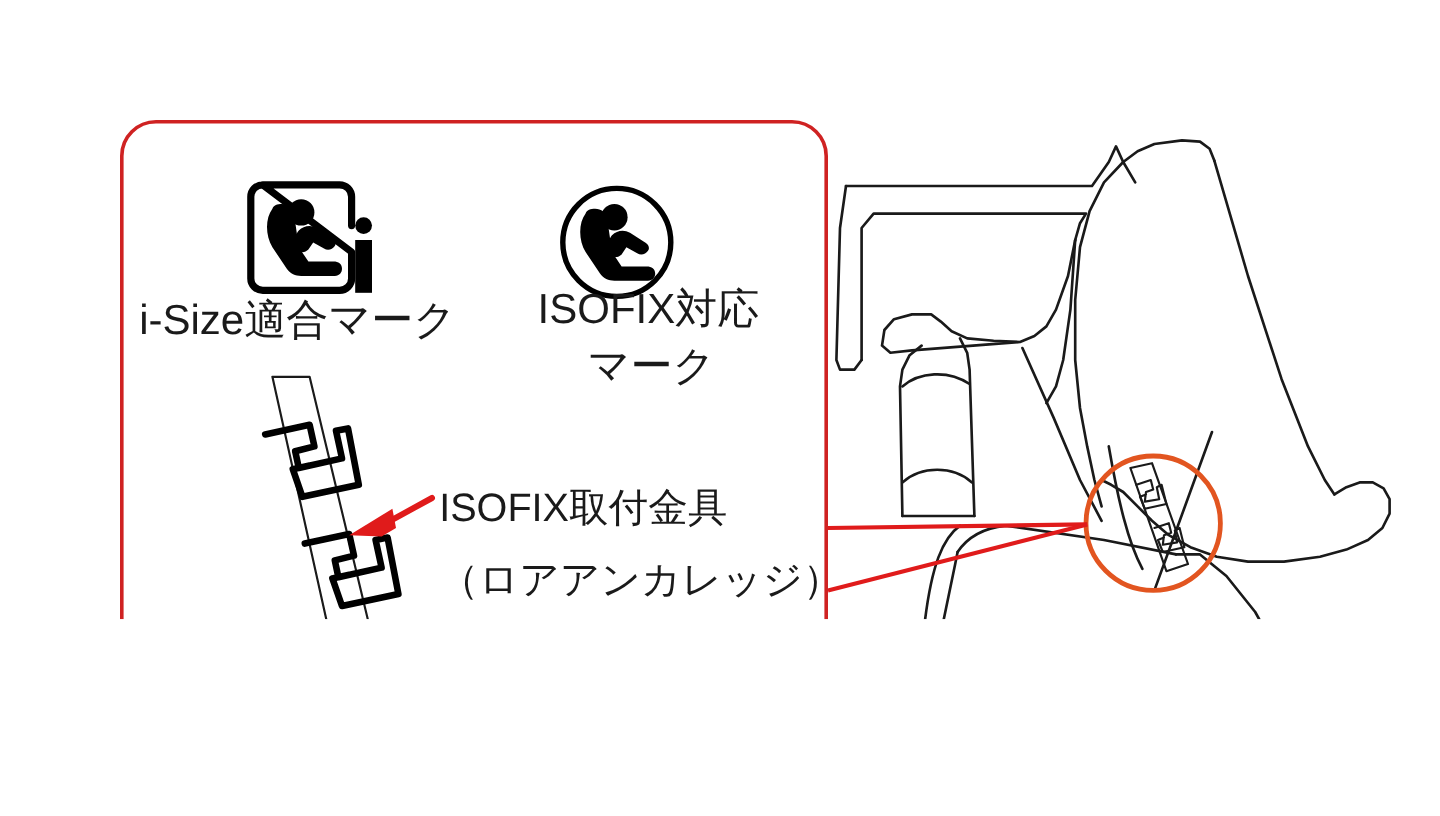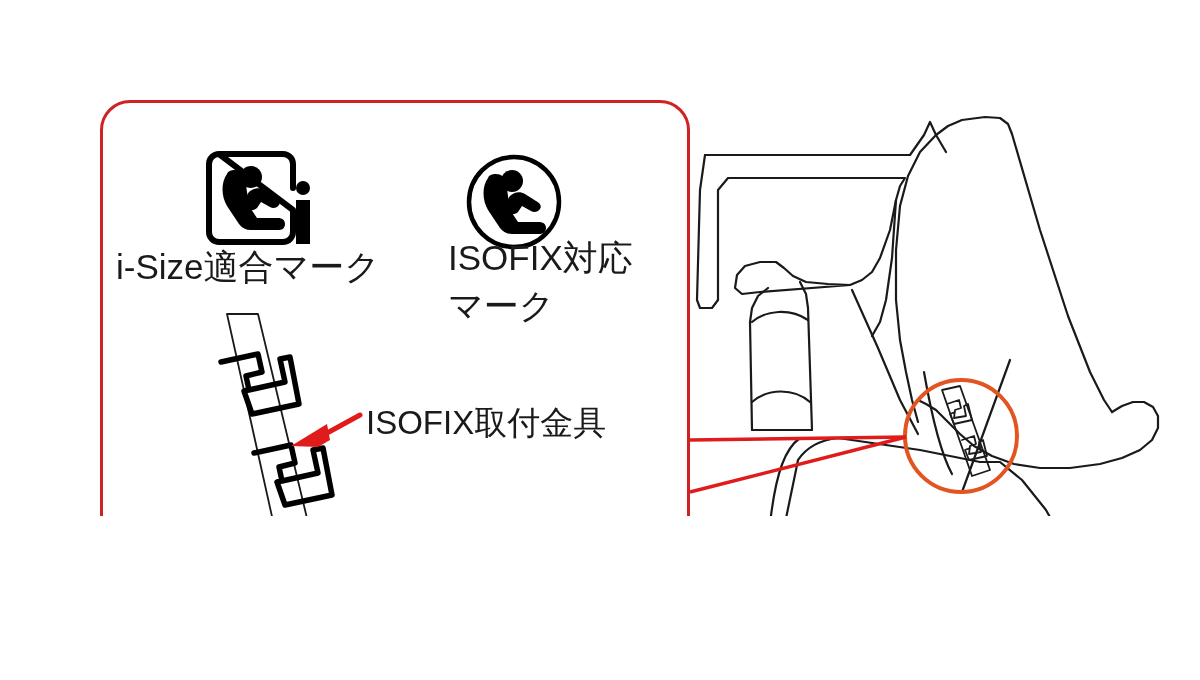--- a/index.html
+++ b/index.html
@@ -52,21 +52,21 @@
     top: 234px;
     font-size: 35px;
     line-height: 48px;
     white-space: normal;
     width: 210px;
     text-align: left;
     margin-left: 36px;
   }
   .label-isofix-mark .l2 {
     display: block;
-    text-align: left;
+    text-align: center;
     width: 190px;
   }
   .label-bracket {
     left: 366px;
     top: 403px;
     font-size: 33px;
     line-height: 40px;
   }
   .label-anchorage {
     left: 366px;
@@ -214,14 +214,15 @@
 
   <div class="label label-isize">i-Size適合マーク</div>
 
   <div class="label label-isofix-mark">
     <span class="l1">ISOFIX対応</span>
     <span class="l2">マーク</span>
   </div>
 
   <div class="label label-bracket">ISOFIX取付金具</div>
 
+  <div class="label label-anchorage">（ロアアンカレッジ）</div>
 
 </div>
 
 </body></html>

